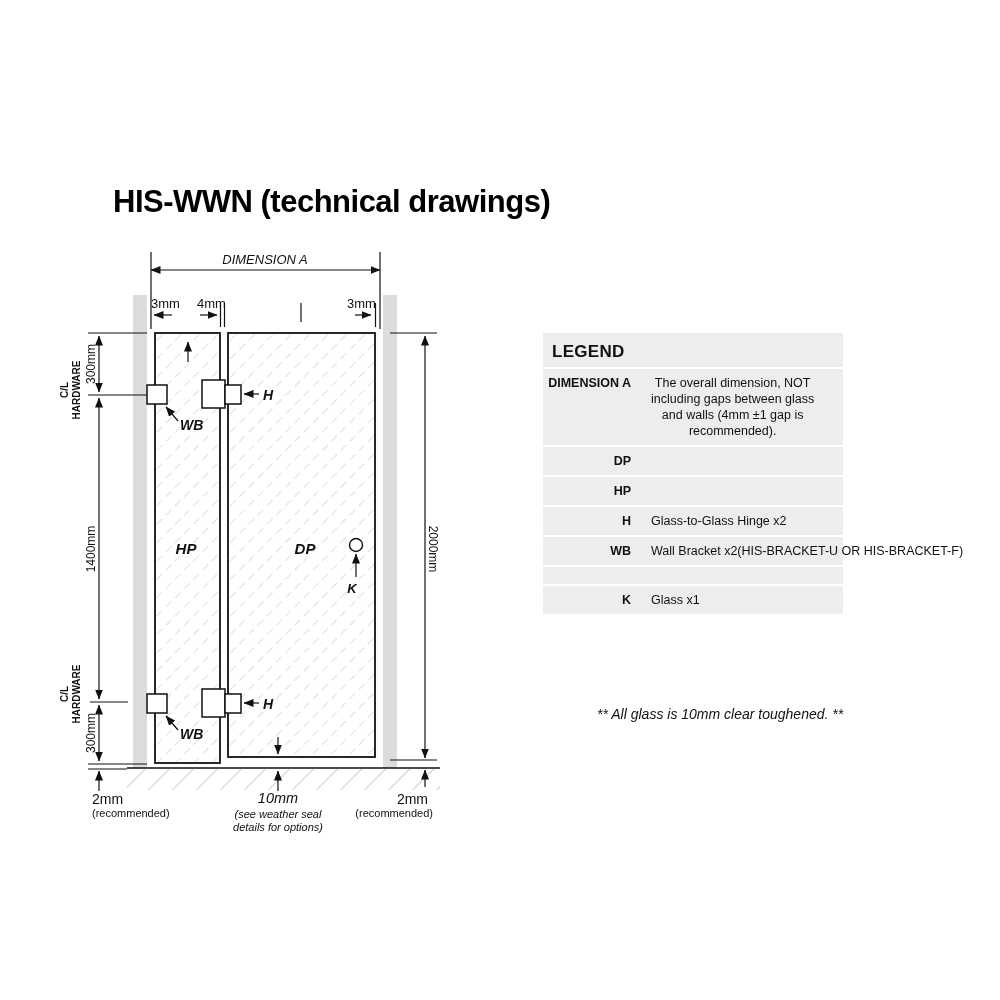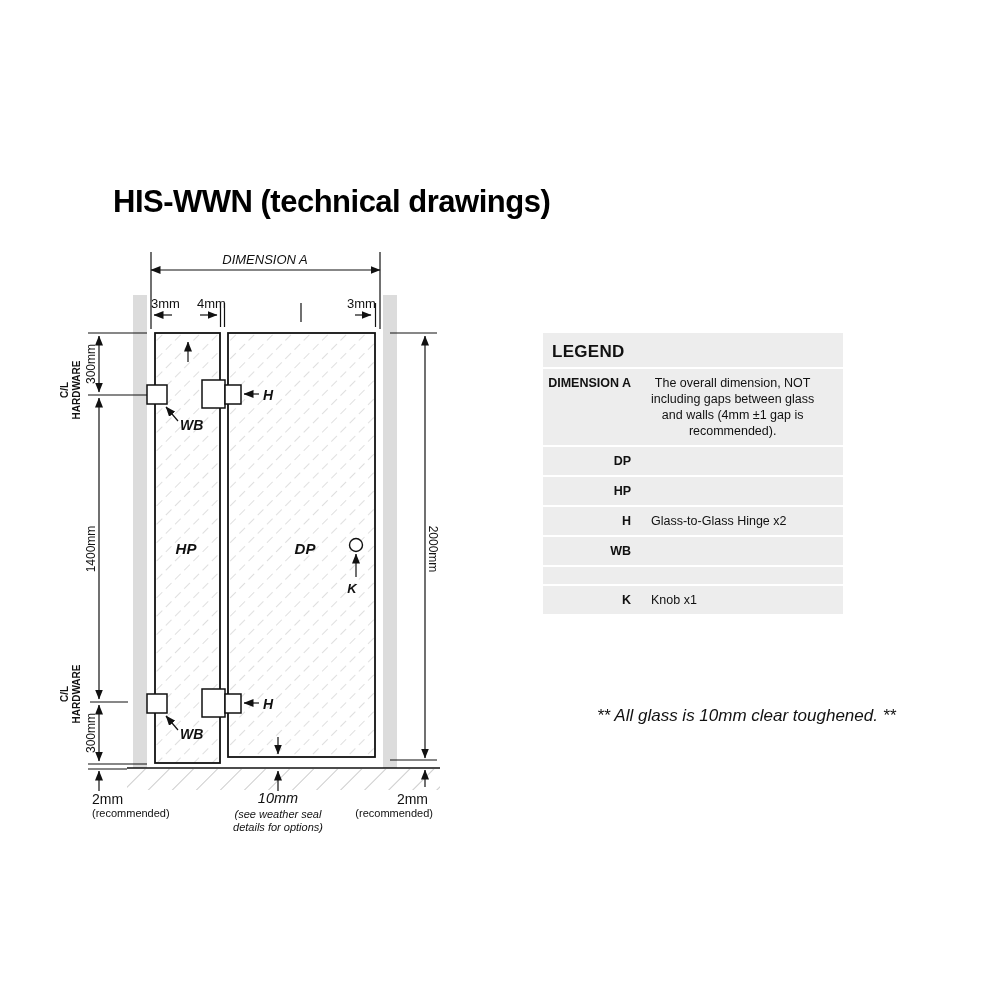--- a/index.html
+++ b/index.html
@@ -21,21 +21,21 @@
   .t11{font-size:11px;}
   .ti11{font-size:11px;font-style:italic;}
   .legend{position:absolute;left:543px;top:333px;width:300px;background:#ededed;
           font-size:12.5px;line-height:16px;}
   .legend-heading{font-size:17px;font-weight:bold;letter-spacing:.3px;
           padding:11px 10px 7px 9px;}
   .legend-row{display:flex;border-top:2px solid #ffffff;padding:6px 0;}
   .row-term{flex:none;width:88px;text-align:right;font-weight:bold;}
   .row-desc{flex:none;margin-left:20px;white-space:pre;text-align:center;}
   .legend-row.empty-row{min-height:5px;}
-  .footnote{position:absolute;left:597px;top:706px;font-style:italic;font-size:17px;
+  .footnote{position:absolute;left:597px;top:706px;font-style:italic;font-size:14px;
           white-space:pre;}
 </style>
 </head>
 <body>
 
 <div class="title">HIS-WWN (technical drawings)</div>
 
 <svg width="1000" height="1000" viewBox="0 0 1000 1000">
   <defs>
     <marker id="arr" viewBox="0 0 10 8" refX="9.5" refY="4" markerWidth="10" markerHeight="8" markerUnits="userSpaceOnUse" orient="auto-start-reverse">
@@ -173,24 +173,25 @@
   </div>
   <div class="legend-row">
     <div class="row-term">HP</div>
   </div>
   <div class="legend-row">
     <div class="row-term">H</div>
     <div class="row-desc">Glass-to-Glass Hinge x2</div>
   </div>
   <div class="legend-row">
     <div class="row-term">WB</div>
+    <div class="row-desc">Wall Bracket x2(HIS-BRACKET-U OR HIS-BRACKET-F)</div>
   </div>
   <div class="legend-row empty-row">
     <div class="row-term"></div>
     <div class="row-desc"></div>
   </div>
   <div class="legend-row">
     <div class="row-term">K</div>
-    <div class="row-desc">Knob x1</div>
+    <div class="row-desc">Glass x1</div>
   </div>
 </div>
 
 <div class="footnote">** All glass is 10mm clear toughened. **</div>
 
 </body></html>

